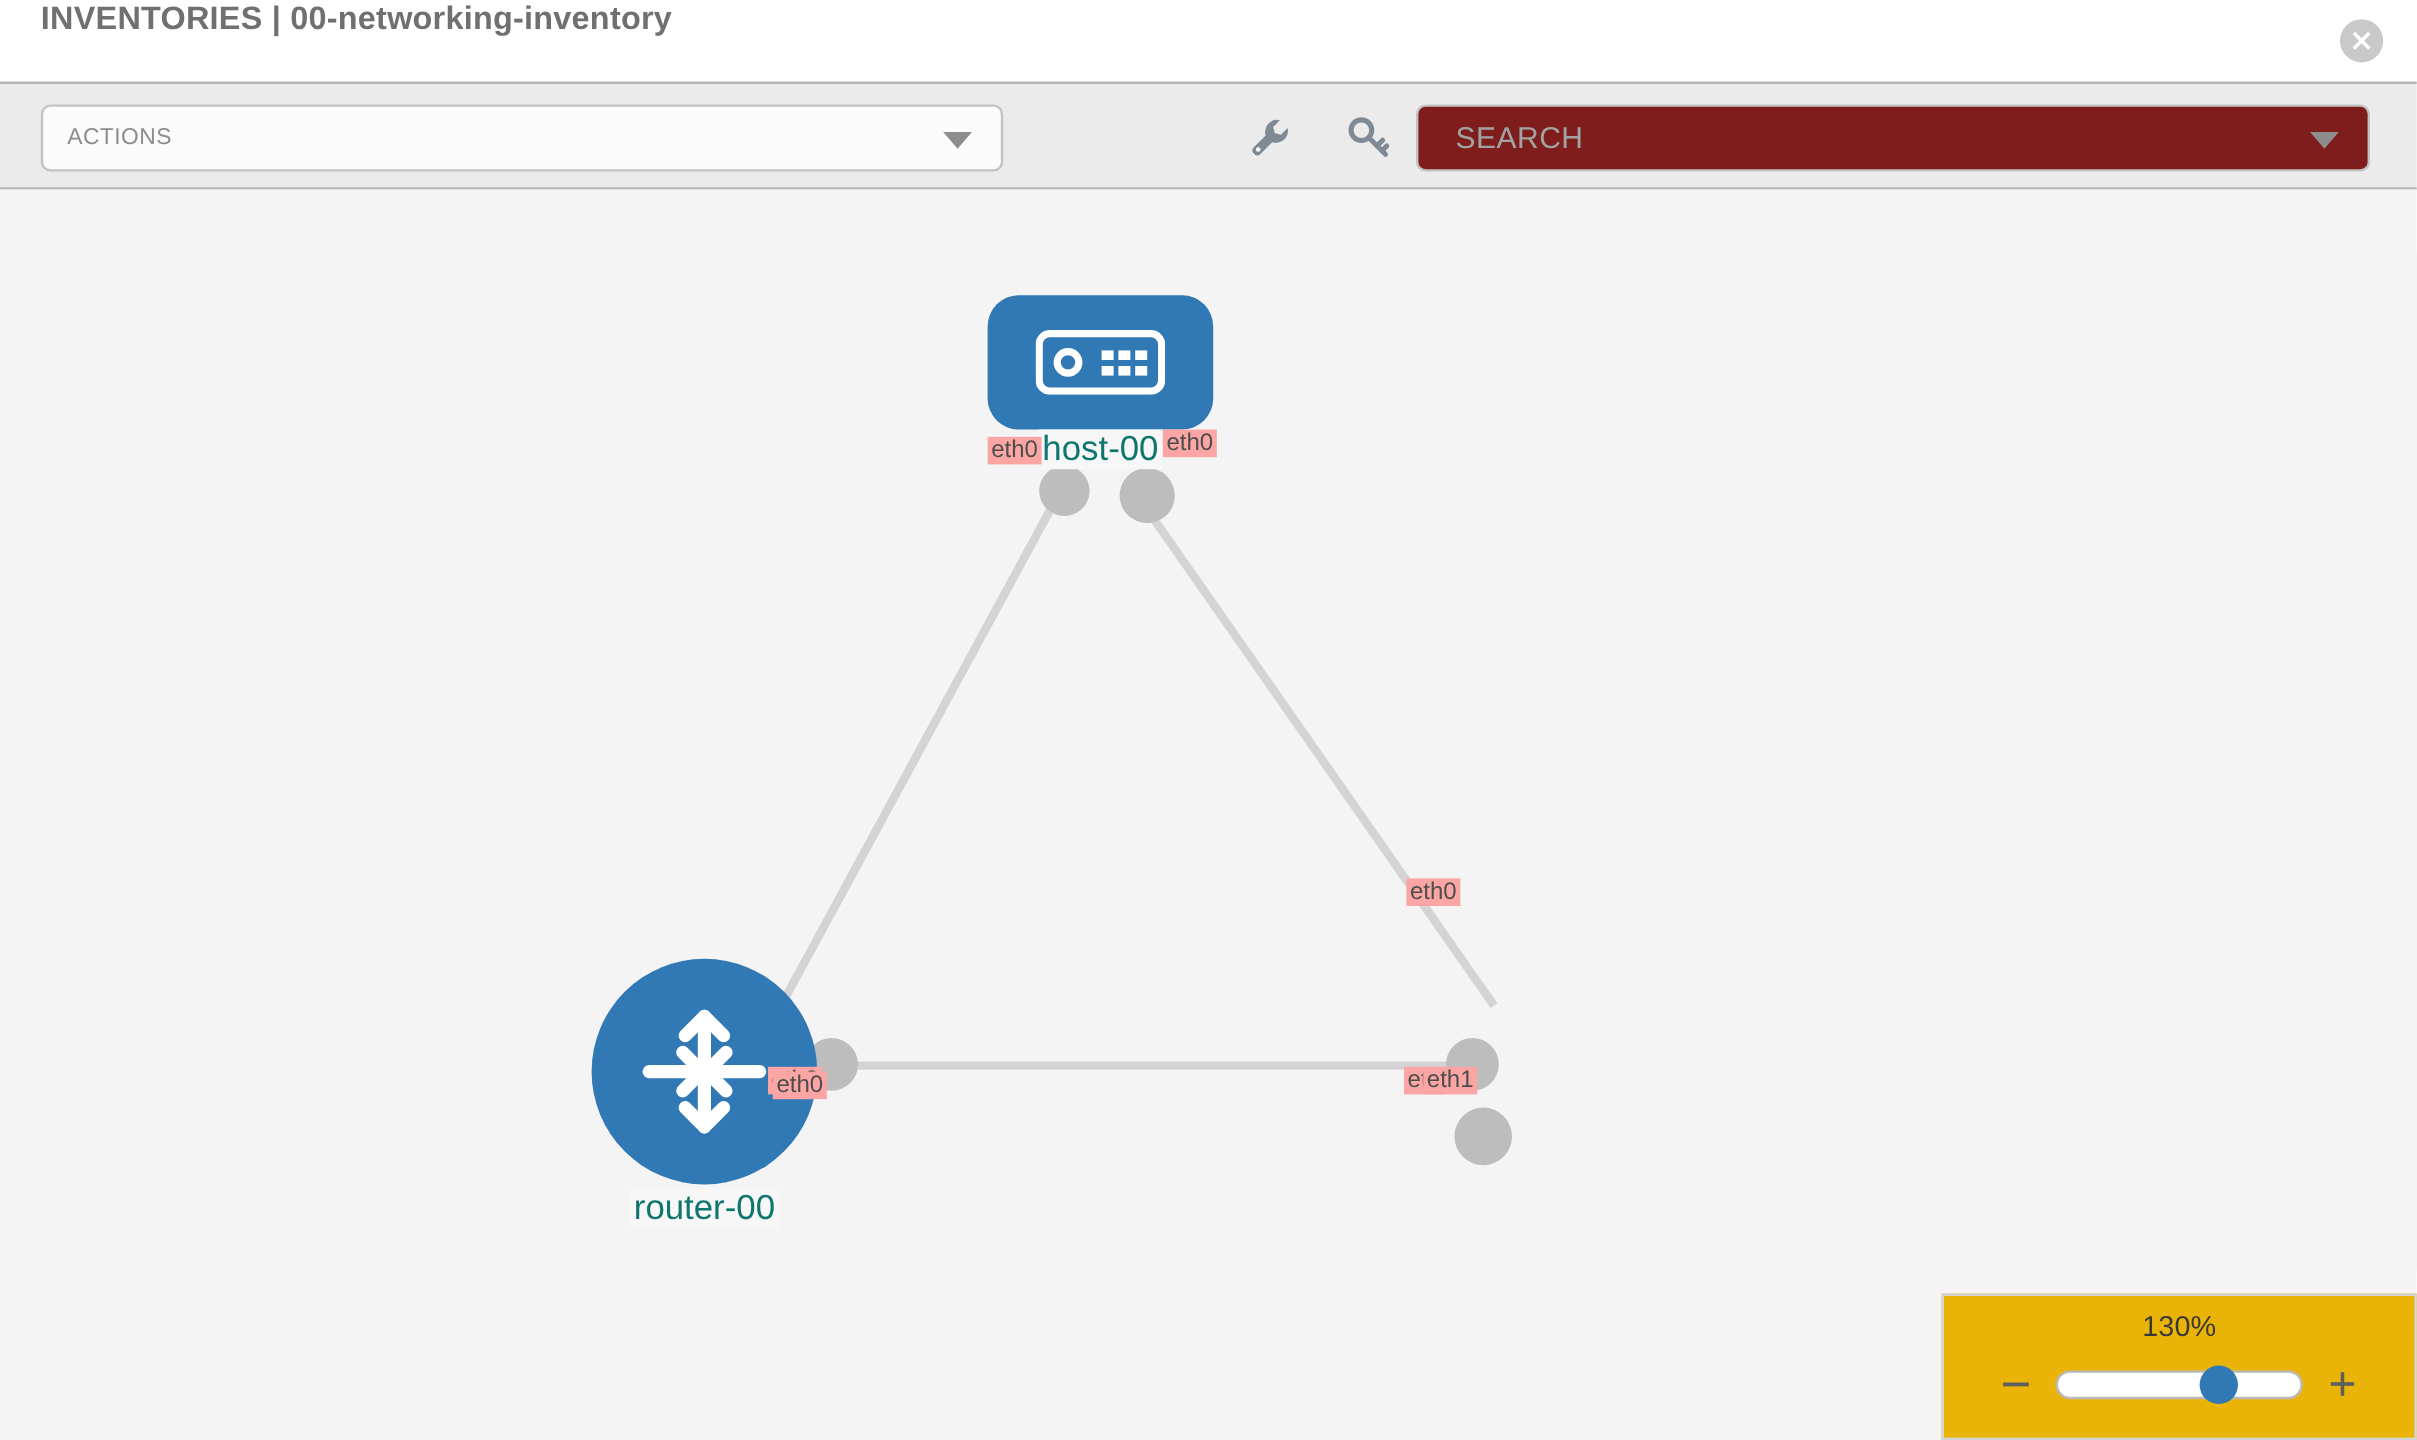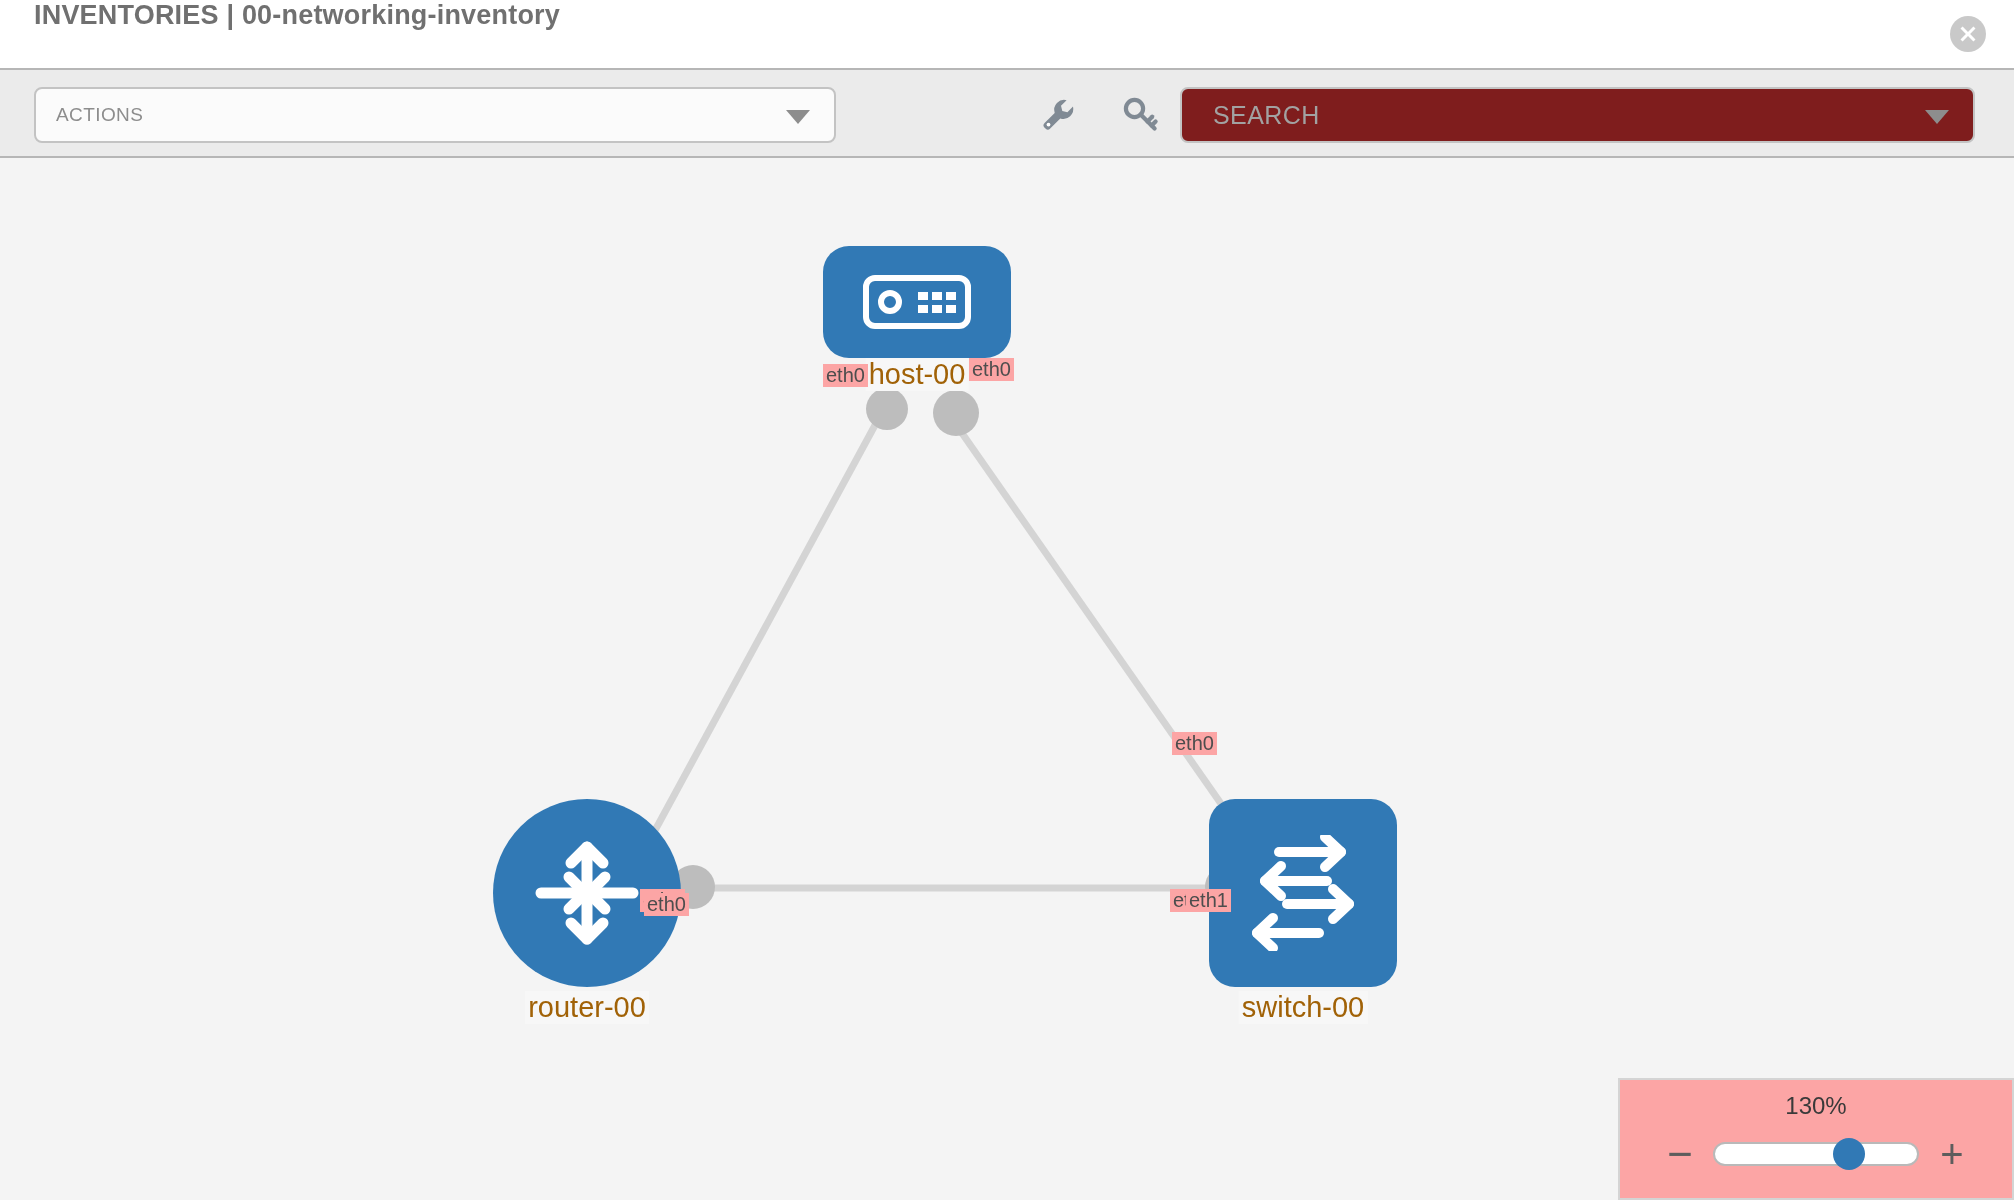--- a/index.html
+++ b/index.html
@@ -97,42 +97,42 @@
   .node { position: absolute; }
   .node-shape {
     background: #3179b5;
     display: flex; align-items: center; justify-content: center;
     cursor: pointer;
   }
   .node-label {
     position: absolute;
     left: 50%; transform: translateX(-50%);
     white-space: nowrap;
-    font-size: 29px; color: #a16207;
+    font-size: 29px; color: #0f766e;
     background: #f7f7f7;
     padding: 0 3px;
   }
   .port-label {
     position: absolute;
     white-space: nowrap;
     font-size: 20px; color: #4d4d4d;
     background: #fca5a5;
     padding: 0 3px;
   }
   .port-dot {
     position: absolute;
     background: #bdbdbd;
     border-radius: 50%;
   }
 
   
   .zoom-panel {
     position: absolute; right: 0; bottom: 0;
     width: 396px; height: 122px;
-    background: #fca5a5;
+    background: #eab308;
     border: 2px solid #d4d4d4;
   }
   .zoom-value {
     position: absolute; left: 0; right: 0; top: 12px;
     text-align: center;
     font-size: 24px; color: #3a3a3a;
   }
   .zoom-row {
     position: absolute; left: 0; right: 0; top: 52px;
     height: 44px;
@@ -258,37 +258,20 @@
       </div>
       <div class="node-label" style="top:192px;">router-00</div>
     </div>
 
     <span class="port-label" style="left:640px; top:731px;">eth0</span>
     <span class="port-label" style="left:644px; top:735px;">eth0</span>
 
     <div class="port-dot" style="left:1205px; top:707px; width:44px; height:44px;"></div>
     <div class="port-dot" style="left:1212px; top:765px; width:48px; height:48px;"></div>
 
-    <div class="node" style="left:1209px; top:641px; width:188px; height:188px;">
-      <div class="node-shape" style="width:188px; height:188px; border-radius:26px;">
-        <svg width="120" height="116" viewBox="0 0 120 116">
-          <g stroke="#ffffff" stroke-width="10" stroke-linecap="round" stroke-linejoin="round" fill="none">
-            <line x1="36" y1="17" x2="98" y2="17"></line>
-            <polyline points="82,2 98,17 82,32"></polyline>
-            <line x1="84" y1="46" x2="22" y2="46"></line>
-            <polyline points="38,31 22,46 38,61"></polyline>
-            <line x1="44" y1="69" x2="106" y2="69"></line>
-            <polyline points="90,54 106,69 90,84"></polyline>
-            <line x1="76" y1="98" x2="14" y2="98"></line>
-            <polyline points="30,83 14,98 30,113"></polyline>
-          </g>
-        </svg>
-      </div>
-      <div class="node-label" style="top:192px;">switch-00</div>
-    </div>
 
     <span class="port-label" style="left:1170px; top:731px;">eth</span>
     <span class="port-label" style="left:1186px; top:731px;">eth1</span>
     <span class="port-label" style="left:1172px; top:574px;">eth0</span>
 
     <div class="zoom-panel">
       <div class="zoom-value">130%</div>
       <div class="zoom-row">
         <span class="zoom-minus">−</span>
         <div class="slider-track">

